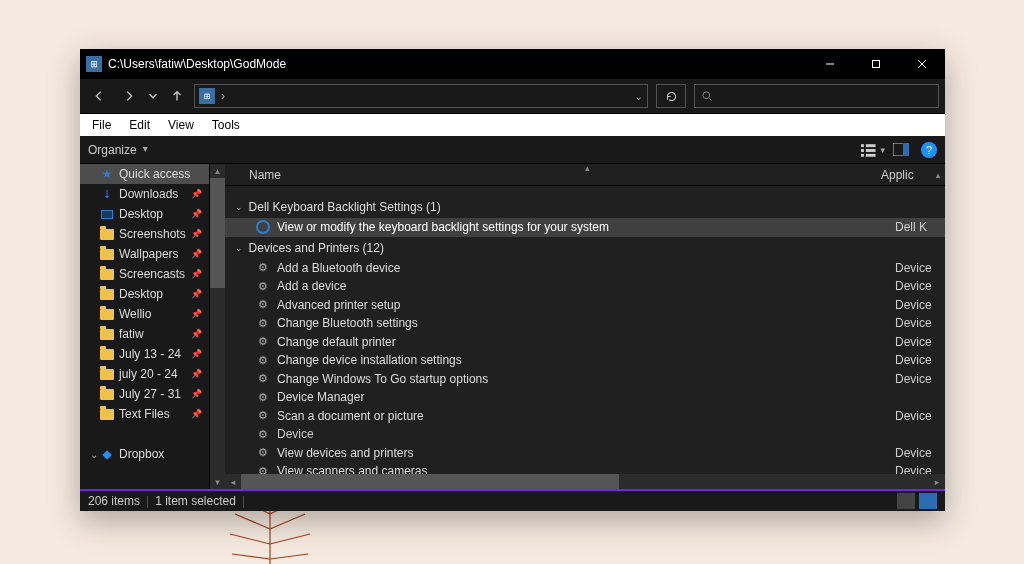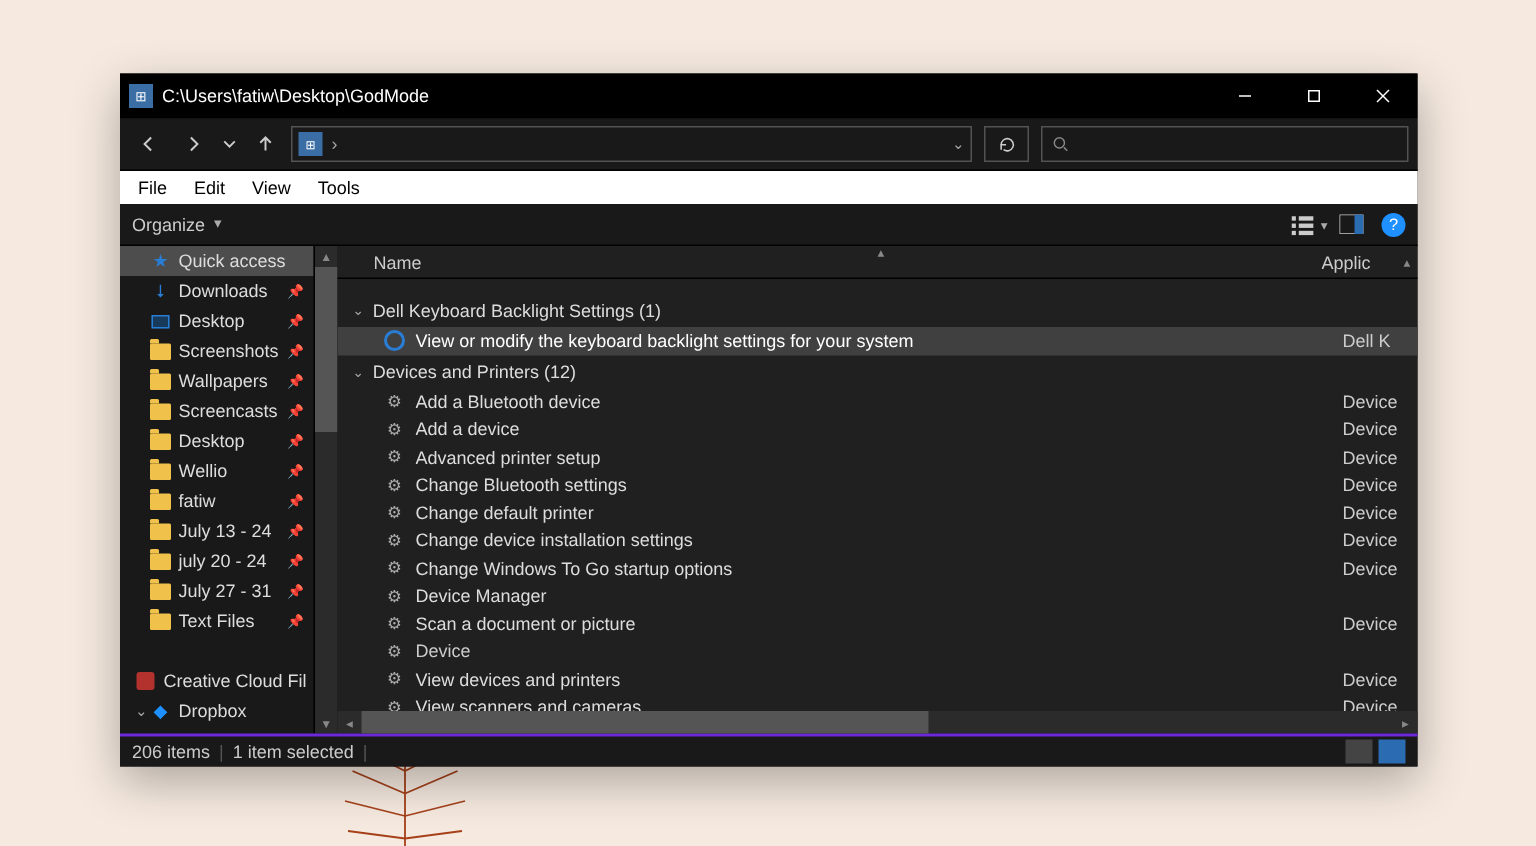--- a/index.html
+++ b/index.html
@@ -384,27 +384,20 @@
           <div class="side-item">
             <span class="ficon">
               <span class="folder"></span>
             </span>
             <span>Text Files</span>
             <span class="pin" style="font-size: 9px;">📌</span>
           </div>
           <div class="side-space"></div>
           <div class="side-space"></div>
           <div class="side-item top">
-            <span style="width: 10px; color: rgb(170, 170, 170); font-size: 10px;"></span>
-            <span class="ficon">
-              <span class="cc"></span>
-            </span>
-            <span>Creative Cloud Fil</span>
-          </div>
-          <div class="side-item top">
             <span style="width: 10px; color: rgb(170, 170, 170); font-size: 10px;">⌄</span>
             <span class="ficon">
               <span class="db">◆</span>
             </span>
             <span>Dropbox</span>
           </div>
         </div>
     </div>
     <div class="side-scroll">
       <div class="side-scroll-end">▲</div>

